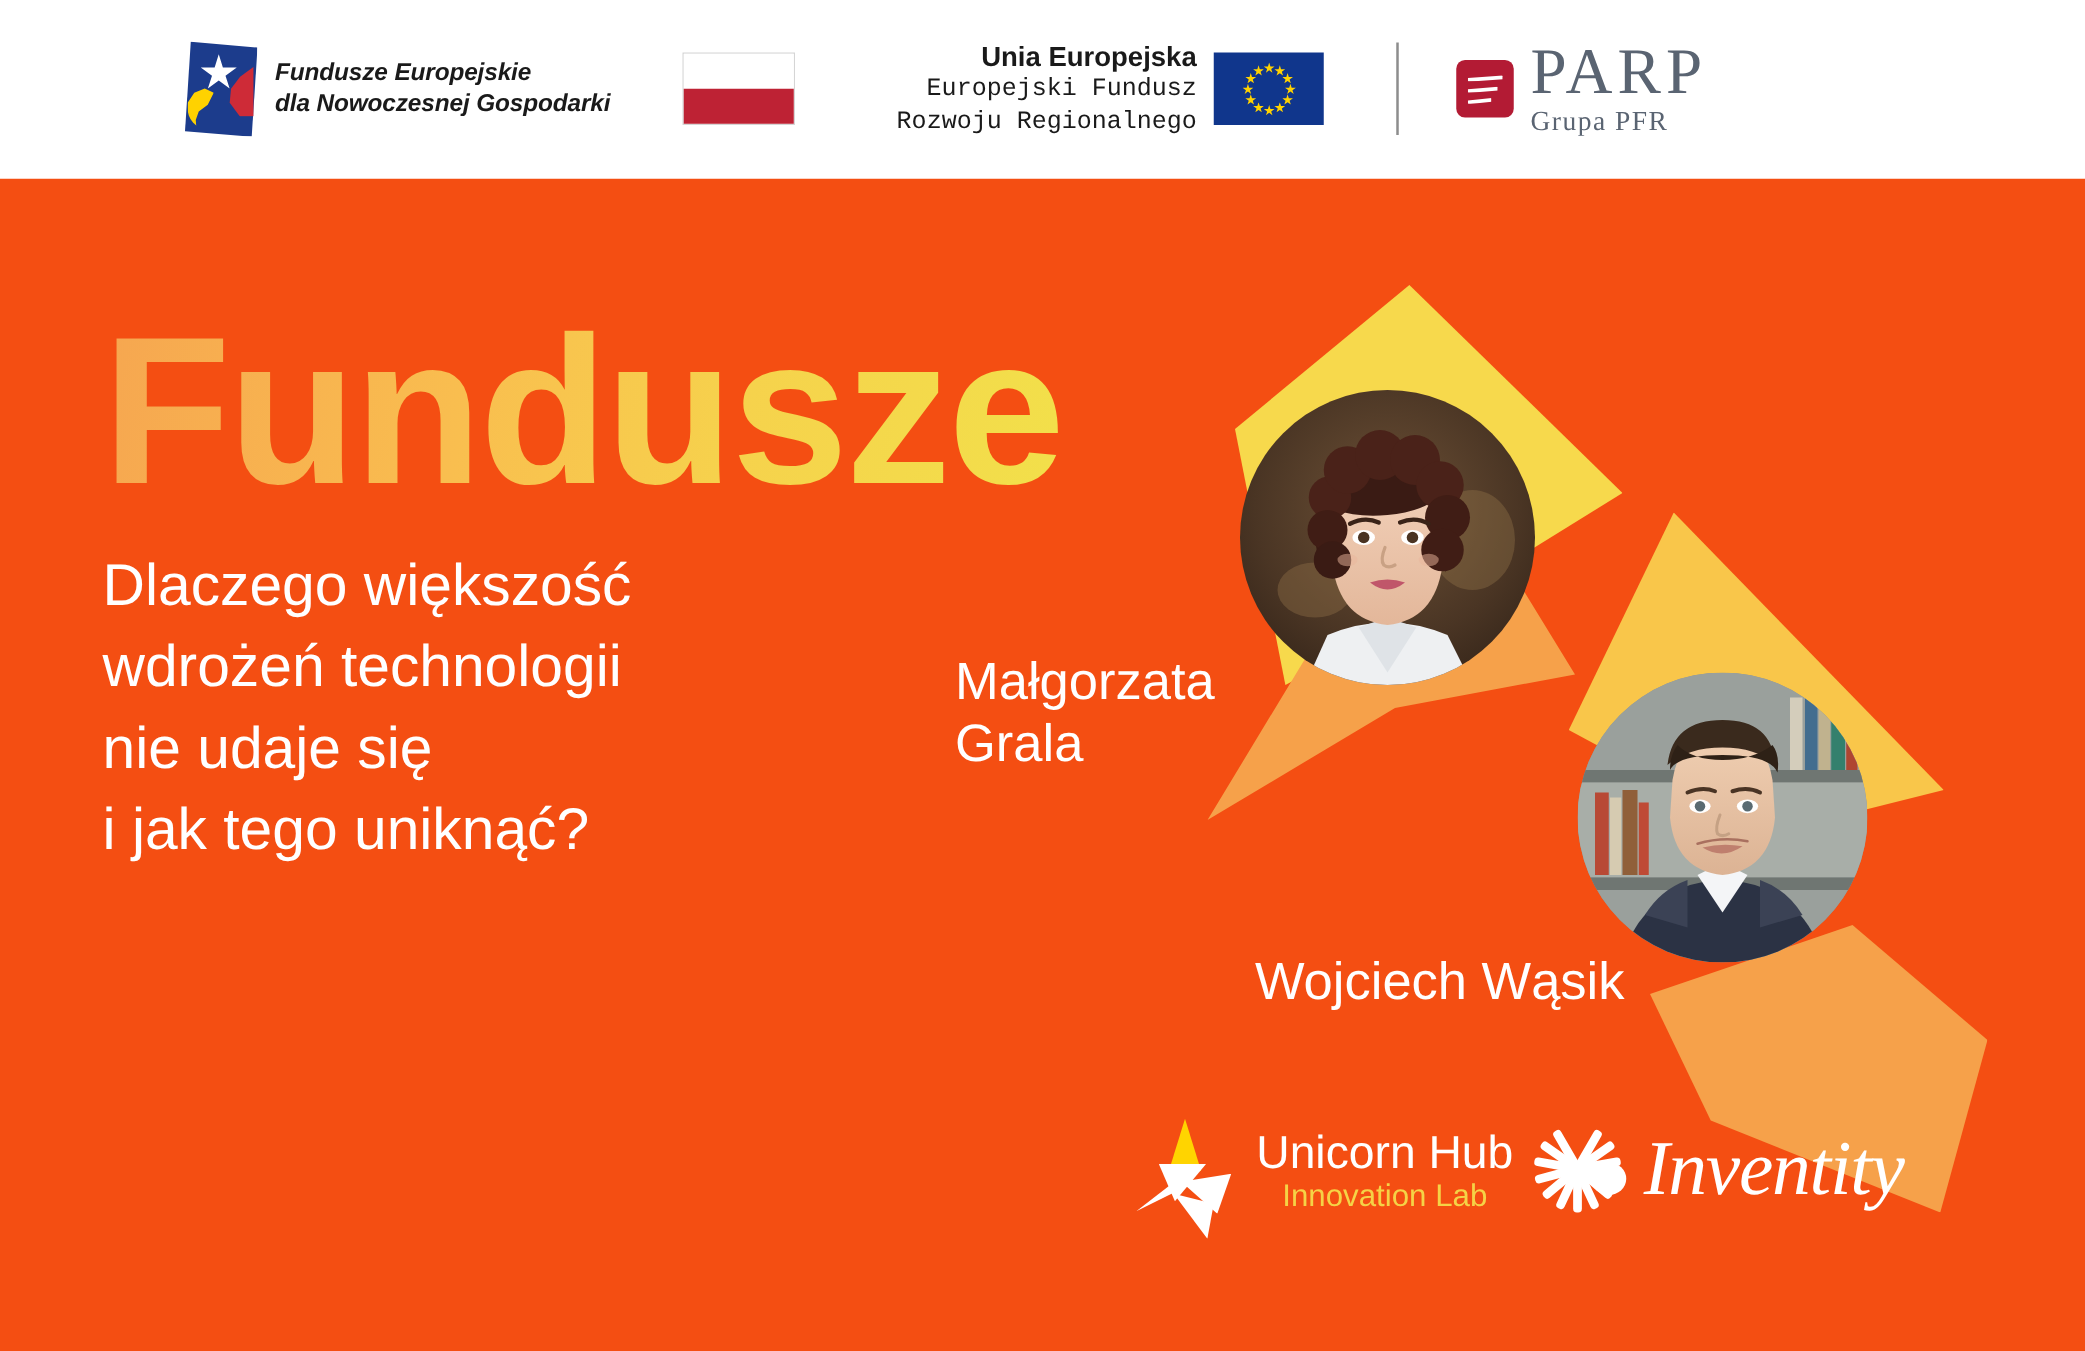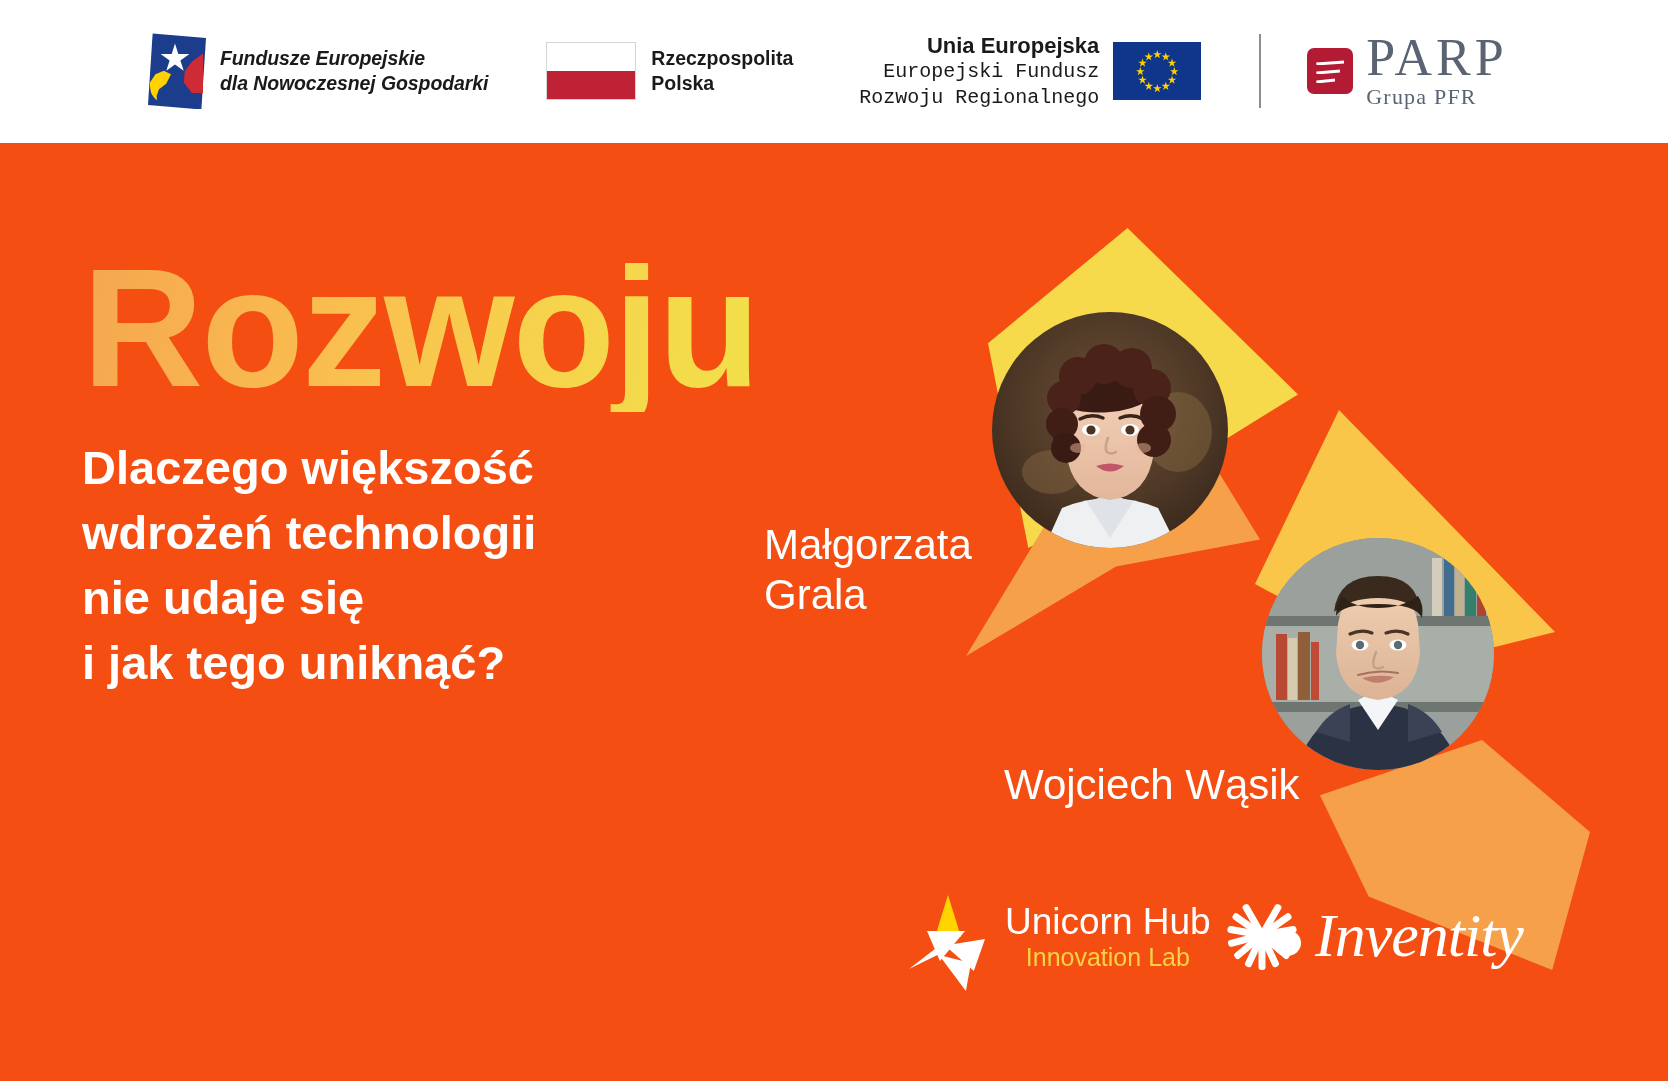--- a/index.html
+++ b/index.html
@@ -81,21 +81,21 @@
   
   .headline{
     position:absolute;left:82px;top:244px;
     font-size:168px;font-weight:bold;line-height:1;letter-spacing:-2px;
     background:linear-gradient(100deg,#F6A650 0%,#F9BE4F 38%,#F6D24C 66%,#F2E04A 100%);
     -webkit-background-clip:text;background-clip:text;color:transparent;
     -webkit-text-fill-color:transparent;
   }
   .subhead{
     position:absolute;left:82px;top:436px;width:640px;
-    font-size:47px;line-height:1.38;color:#ffffff;font-weight:700;
+    font-size:47px;line-height:1.38;color:#ffffff;font-weight:400;
     white-space:pre-line;
   }
 
   
   .photo{position:absolute;border-radius:50%;overflow:hidden;}
   .photo-1{left:992px;top:312px;width:236px;height:236px;}
   .photo-2{left:1262px;top:538px;width:232px;height:232px;}
 
   .speaker-name{position:absolute;color:#fff;font-size:42px;line-height:1.18;white-space:pre-line;}
   .name-1{left:764px;top:520px;text-align:left;}
@@ -145,24 +145,20 @@
         <div class="fe-text">
           <div>Fundusze Europejskie</div>
           <div>dla Nowoczesnej Gospodarki</div>
         </div>
       </div>
 
       <div class="logo-block" style="margin-left:58px;">
         <div class="pl-flag">
           <div class="w"></div>
             <div class="r"></div>
-        </div>
-        <div class="rp-text">
-          <div>Rzeczpospolita</div>
-          <div>Polska</div>
         </div>
       </div>
 
       <div class="logo-block" style="margin-left:66px;">
         <div class="ue-text">
           <div class="ue-t1">Unia Europejska</div>
           <div class="ue-t2">Europejski Fundusz</div>
           <div class="ue-t2">Rozwoju Regionalnego</div>
         </div>
         <div class="eu-flag" id="euflag">
@@ -196,21 +192,21 @@
       </div>
 
     </div>
   </div>
 
   <div class="shape shape-yellow-1"></div>
   <div class="shape shape-orange-1"></div>
   <div class="shape shape-yellow-2"></div>
   <div class="shape shape-orange-2"></div>
 
-  <div class="headline">Rozwoju</div>
+  <div class="headline">Fundusze</div>
   <div class="subhead">Dlaczego większość
 wdrożeń technologii
 nie udaje się
 i jak tego uniknąć?</div>
 
   <div class="photo photo-1">
     <svg viewBox="0 0 236 236" width="236" height="236" aria-hidden="true">
       <defs>
         <radialGradient id="bg1" cx="50%" cy="40%" r="75%">
           <stop offset="0%" stop-color="#6d5136"></stop>

